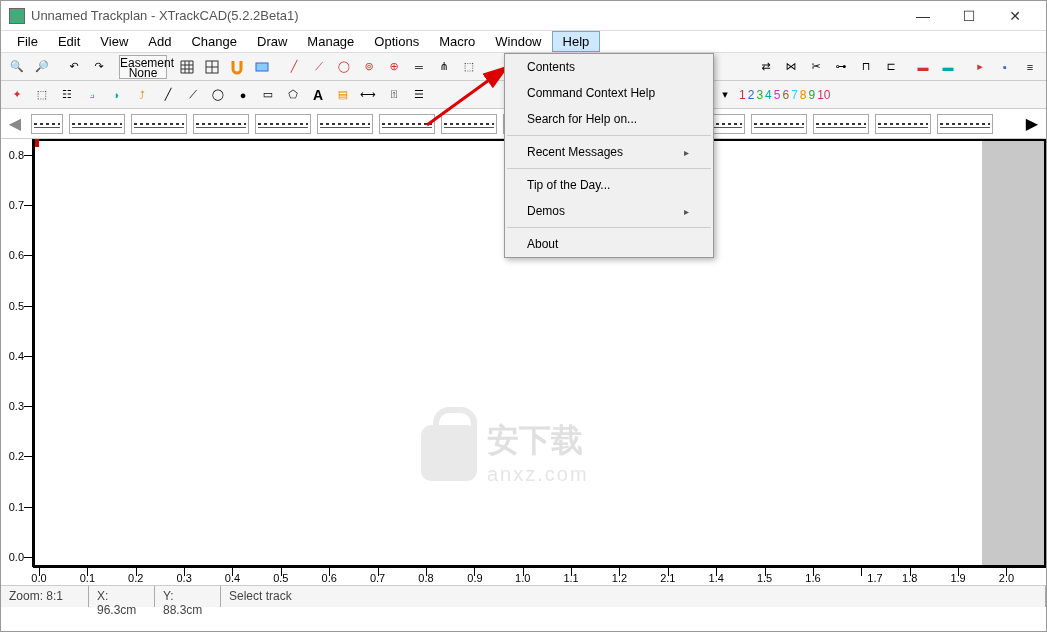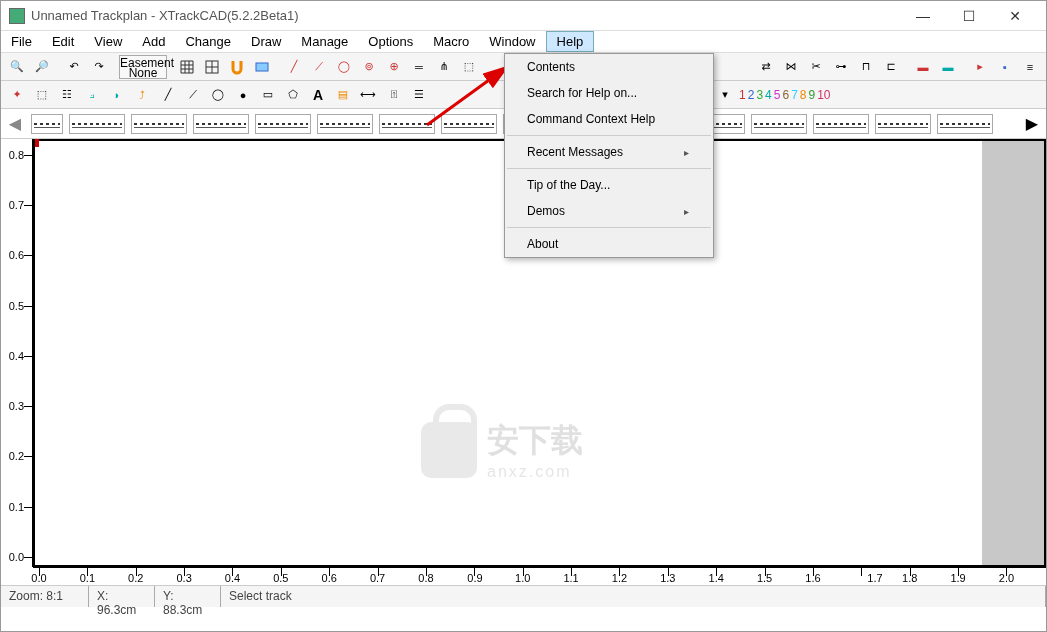--- a/index.html
+++ b/index.html
@@ -3,21 +3,21 @@
 <meta charset="utf-8">
 <style>
 * { margin: 0; padding: 0; box-sizing: border-box; font-family: "Segoe UI", Tahoma, sans-serif; font-size: 12px; }
 body { background: #fff; width: 1047px; height: 632px; overflow: hidden; position: relative; border: 1px solid #999; }
 
 .titlebar { height: 30px; background: #fff; display: flex; align-items: center; padding: 0 8px; border-bottom: 1px solid #ddd; }
 .titlebar .app-icon { width: 16px; height: 16px; background: #4a7; border: 1px solid #666; margin-right: 6px; }
 .titlebar .title { flex: 1; color: #555; font-size: 13px; }
 .titlebar .win-btn { width: 46px; height: 30px; display: flex; align-items: center; justify-content: center; color: #333; font-size: 14px; }
 
-.menubar { height: 22px; background: #fff; display: flex; align-items: stretch; border-bottom: 1px solid #ddd; }
+.menubar { height: 22px; background: #fff; display: flex; align-items: stretch; padding-left: 6px; border-bottom: 1px solid #ddd; }
 .menubar .menu-item { padding: 0 10px; display: flex; align-items: center; font-size: 13px; color: #000; cursor: default; }
 .menubar .menu-item.active { background: #cde8ff; border: 1px solid #7ab; }
 
 .toolbar { height: 28px; background: #f5f5f5; display: flex; align-items: center; padding: 2px 4px; border-bottom: 1px solid #ccc; gap: 1px; }
 .toolbar .tbtn { width: 24px; height: 24px; border: 1px solid transparent; display: flex; align-items: center; justify-content: center; font-size: 11px; }
 .toolbar .sep { width: 6px; }
 .toolbar .ease { width: 48px; height: 24px; border: 1px solid #aaa; background: #f8f8f8; font-size: 9px; text-align: center; line-height: 10px; padding-top: 2px; }
 
 .toolbar2 { height: 28px; background: #f5f5f5; display: flex; align-items: center; padding: 2px 4px; border-bottom: 1px solid #ccc; gap: 1px; }
 .toolbar2 .tbtn { width: 24px; height: 24px; border: 1px solid transparent; display: flex; align-items: center; justify-content: center; font-size: 11px; }
@@ -36,21 +36,21 @@
 .ruler-h .tick { position: absolute; top: 0; height: 6px; width: 1px; background: #000; }
 .ruler-h .label { position: absolute; top: 4px; font-size: 11px; color: #000; transform: translateX(-50%); }
 .drawing { position: absolute; left: 32px; top: 0; right: 0; bottom: 18px; background: #fff; border: 2px solid #000; }
 .drawing .red-line { position: absolute; left: 0; top: -2px; width: 4px; height: 8px; background: #c00; }
 .eraser-block { position: absolute; right: 0; top: 0; bottom: 0; width: 62px; background: #c8c8c8; }
 
 .watermark { position: absolute; left: 420px; top: 280px; display: flex; align-items: center; gap: 10px; opacity: 0.25; pointer-events: none; }
 .watermark .lock { width: 56px; height: 56px; background: #aaa; border-radius: 10px; position: relative; }
 .watermark .lock::before { content: ""; position: absolute; top: -18px; left: 12px; width: 32px; height: 24px; border: 6px solid #aaa; border-bottom: none; border-radius: 16px 16px 0 0; }
 .watermark .text1 { font-size: 32px; color: #888; font-weight: bold; }
-.watermark .text2 { font-size: 16px; color: #999; letter-spacing: 2px; }
+.watermark .text2 { font-size: 20px; color: #999; letter-spacing: 2px; }
 
 .statusbar { height: 22px; background: #f5f5f5; border-top: 1px solid #ccc; display: flex; align-items: stretch; font-size: 11px; }
 .statusbar .cell { border-right: 1px solid #aaa; padding: 3px 8px; color: #444; }
 
 .help-menu { position: absolute; left: 503px; top: 52px; width: 210px; background: #f0f0f0; border: 1px solid #999; box-shadow: 2px 2px 6px rgba(0,0,0,.3); z-index: 100; }
 .help-menu .mi { padding: 6px 24px 6px 22px; font-size: 13px; color: #000; display: flex; justify-content: space-between; align-items: center; }
 .help-menu .msep { height: 1px; background: #ccc; margin: 3px 2px; }
 .help-menu .arrow { font-size: 10px; color: #555; }
 
 .red-arrow { position: absolute; z-index: 50; pointer-events: none; }
@@ -248,21 +248,21 @@
       <div class="label" style="left: 392.966px;">0.8</div>
       <div class="tick" style="left: 441.337px; height: 8px;"></div>
       <div class="label" style="left: 442px;">0.9</div>
       <div class="tick" style="left: 489.707px; height: 8px;"></div>
       <div class="label" style="left: 489.707px; text-align: center;">1.0</div>
       <div class="tick" style="left: 538.078px; height: 8px;"></div>
       <div class="label" style="left: 538.078px;">1.1</div>
       <div class="tick" style="left: 586.449px; height: 8px;"></div>
       <div class="label" style="left: 586.449px;">1.2</div>
       <div class="tick" style="left: 634.82px; height: 8px;"></div>
-      <div class="label" style="left: 634.82px;">1.3</div>
+      <div class="label" style="left: 634.82px;">2.1</div>
       <div class="tick" style="left: 683.19px; height: 8px;"></div>
       <div class="label" style="left: 683.19px;">1.4</div>
       <div class="tick" style="left: 731.561px; height: 8px;"></div>
       <div class="label" style="left: 731.561px;">1.5</div>
       <div class="tick" style="left: 779.932px; height: 8px;"></div>
       <div class="label" style="left: 779.932px;">1.6</div>
       <div class="tick" style="left: 828.303px; height: 8px;"></div>
       <div class="label" style="left: 842px;">1.7</div>
       <div class="tick" style="left: 876.673px; height: 8px;"></div>
       <div class="label" style="left: 876.673px;">1.8</div>
@@ -286,24 +286,24 @@
   <div class="cell" style="width:66px">X: 96.3cm</div>
   <div class="cell" style="width:66px">Y: 88.3cm</div>
   <div class="cell" style="flex:1">Select track</div>
 </div>
 
 <div class="help-menu" id="help-menu">
     <div class="mi">
       <span>Contents</span>
     </div>
     <div class="mi">
+      <span>Command Context Help</span>
+    </div>
+    <div class="mi">
       <span>Search for Help on...</span>
-    </div>
-    <div class="mi">
-      <span>Command Context Help</span>
     </div>
     <div class="msep"></div>
     <div class="mi">
       <span>Recent Messages</span>
       <span class="arrow">▸</span>
     </div>
     <div class="msep"></div>
     <div class="mi">
       <span>Tip of the Day...</span>
     </div>

